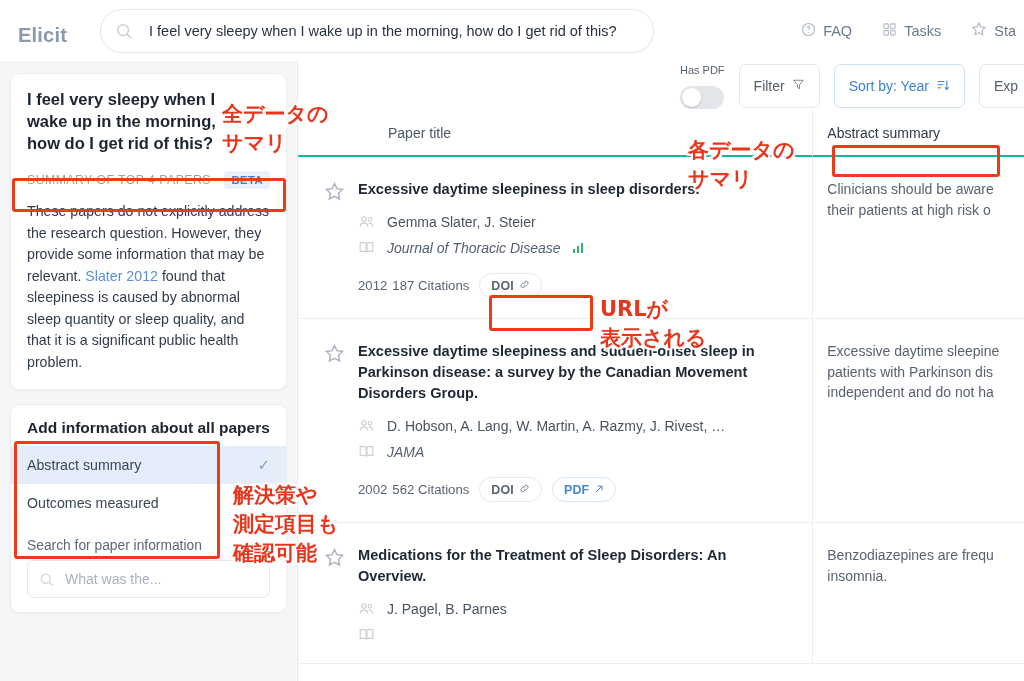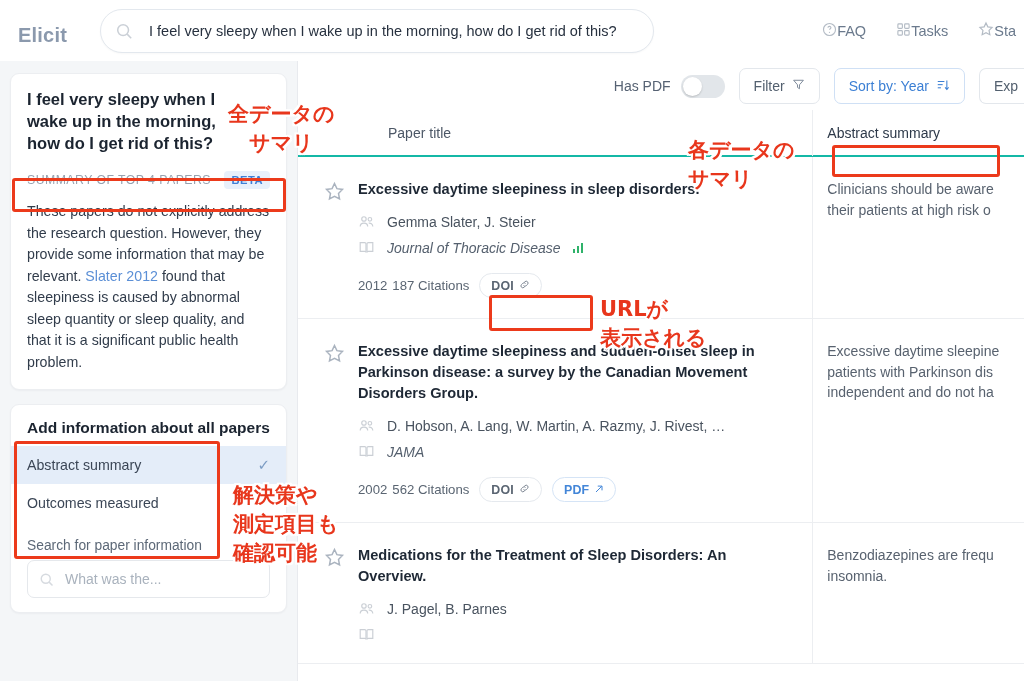--- a/index.html
+++ b/index.html
@@ -32,21 +32,21 @@
   .searchbar .s-icon { width: 18px; height: 18px; flex: 0 0 18px; margin-right: 16px; opacity: .45; }
   .searchbar input {
     border: none; outline: none; flex: 1 1 auto;
     font-family: inherit; font-size: 14.5px; color: #27313f; background: transparent;
   }
   .hdr-actions {
     position: absolute; right: 0; top: 0; height: 61px;
     display: flex; align-items: center; gap: 30px; padding-right: 8px;
   }
   .hdr-item {
-    display: flex; align-items: center; 
+    display: flex; align-items: center; gap: 7px;
     font-size: 14.5px; color: #6b7a8d; white-space: nowrap;
   }
   .hdr-item svg { opacity: .65; }
 
   
   .body-wrap { position: absolute; top: 61px; left: 0; width: 1024px; height: 620px; }
 
   
   .sidebar {
     position: absolute; left: 0; top: 0; width: 297px; height: 620px;
@@ -104,31 +104,31 @@
   
   .main {
     position: absolute; left: 297px; top: 0; width: 727px; height: 620px;
     background: #ffffff;
     border-left: 1px solid #e8eaee;
   }
   .toolbar {
     height: 50px; display: flex; align-items: center; justify-content: flex-end;
     gap: 14px; padding: 0 0 0 20px;
   }
-  .haspdf { display: flex; align-items: center; gap: 10px; font-size: 14px; color: #566273; }
+  .haspdf { display: flex; align-items: center; gap: 10px; font-size: 11px; color: #566273; flex-direction: column; }
   .toggle {
     width: 44px; height: 23px; border-radius: 12px; background: #e2e6ea;
     position: relative;
   }
   .toggle .knob {
     position: absolute; left: 2px; top: 2px; width: 19px; height: 19px;
     border-radius: 50%; background: #fff; box-shadow: 0 1px 2px rgba(0,0,0,.18);
   }
   .btn {
-    height: 36px; border: 1px solid #e3e7ec; border-radius: 7px; background: #fff;
+    height: 44px; border: 1px solid #e3e7ec; border-radius: 7px; background: #fff;
     display: flex; align-items: center; gap: 7px; padding: 0 14px;
     font-size: 14px; color: #53606f; white-space: nowrap;
   }
   .btn.blue { border-color: #cfe0f5; color: #3b7fd4; }
   .btn.blue svg { stroke: #3b7fd4; }
 
   .col-head {
     height: 46px; display: flex; align-items: center;
     border-bottom: 2px solid #14b8a6;
   }
@@ -450,21 +450,21 @@
             </div>
           </div>
         </div>
         <div class="right">Benzodiazepines are frequ insomnia.</div>
       </div>
 
     </div>
   </div>
 
   <div>
-    <div class="anno" style="left:228px; top:100px;text-align:center;">全データの
+    <div class="anno" style="left:222px; top:100px;">全データの
 サマリ</div>
     <div class="abox" style="left:12px; top:178px; width:274px; height:34px;"></div>
 
     <div class="anno" style="left:688px; top:136px;">各データの
 サマリ</div>
     <div class="abox" style="left:832px; top:145px; width:168px; height:32px;"></div>
 
     <div class="anno" style="left:600px; top:295px;">URLが
 表示される</div>
     <div class="abox" style="left:489px; top:295px; width:104px; height:36px;"></div>

